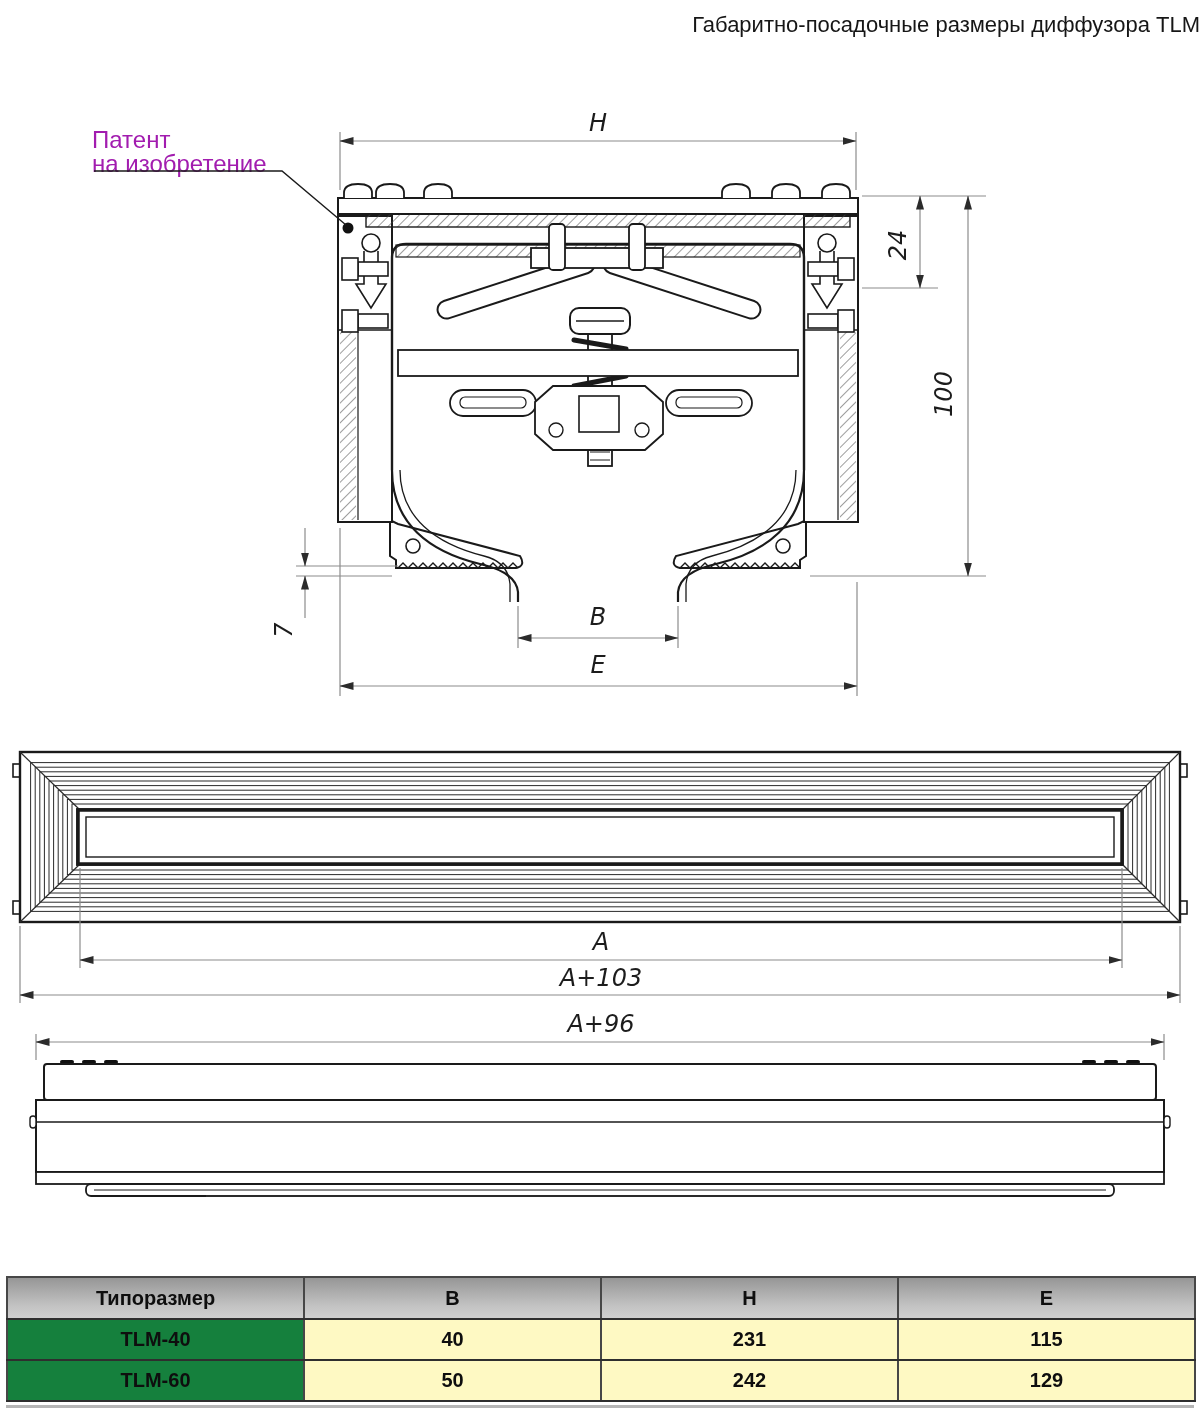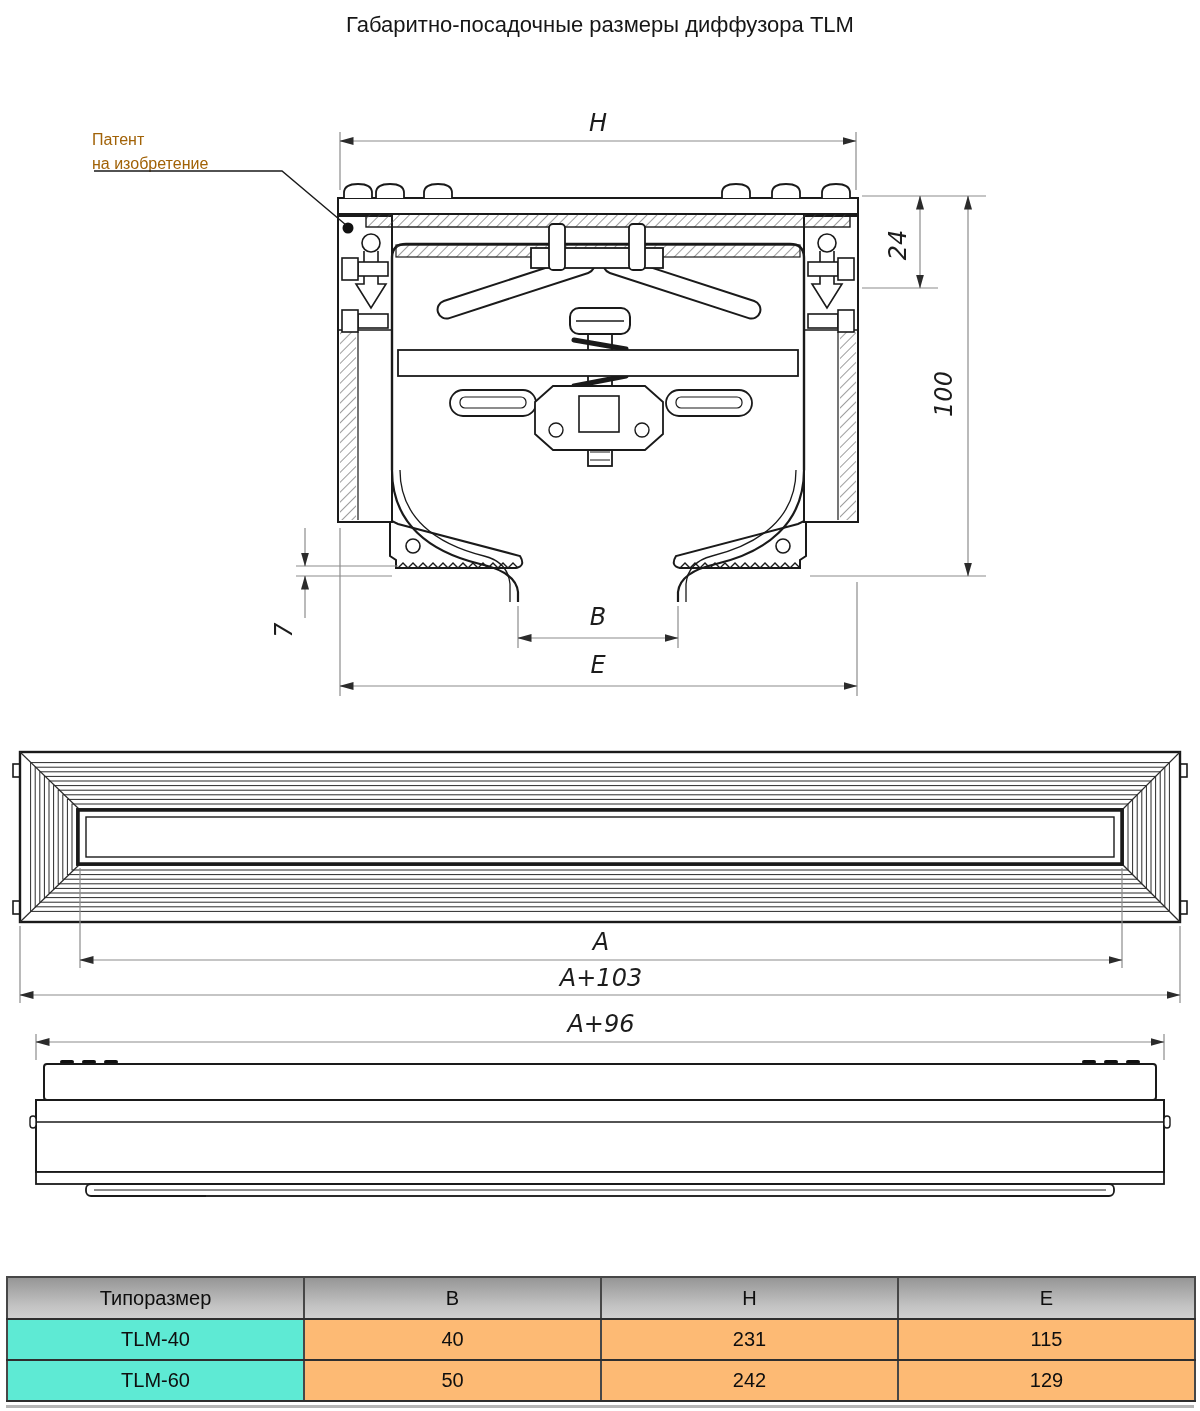--- a/index.html
+++ b/index.html
@@ -1,28 +1,28 @@
 <!DOCTYPE html>
 <html><head>
 <meta charset="utf-8">
 <style>
   html,body{margin:0;padding:0;background:#ffffff;}
   body{width:1200px;height:1411px;position:relative;font-family:"Liberation Sans",sans-serif;color:#111;}
-  .title{position:absolute;top:10px;left:0;width:1200px;text-align:center;font-size:22px;line-height:29px;color:#161616;}
-  .patent{position:absolute;top:128px;left:92px;font-size:16px;line-height:24px;color:#a16207;}
+  .title{position:absolute;top:10px;left:0;width:1200px;text-align:right;font-size:22px;line-height:29px;color:#161616;}
+  .patent{position:absolute;top:128px;left:92px;font-size:24px;line-height:24px;color:#a21caf;}
   svg.draw{position:absolute;top:0;left:0;}
   .dimtxt{font-family:"DejaVu Sans",sans-serif;font-style:italic;font-size:24px;fill:#1c1c1c;}
   
   .size-table-wrap{position:absolute;top:1276px;left:6px;width:1188px;}
   table.size{border-collapse:collapse;width:1188px;table-layout:fixed;}
-  table.size th, table.size td{border:2px solid #474747;text-align:center;font-size:20px;font-weight:400;color:#0e0e0e;padding:0;}
+  table.size th, table.size td{border:2px solid #474747;text-align:center;font-size:20px;font-weight:700;color:#0e0e0e;padding:0;}
   table.size{border:2px solid #2e2e2e;}
   table.size th{height:40px;background:linear-gradient(180deg,#969696 0%,#c3c3c3 70%,#cfcfcf 100%);border-bottom:2px solid #2e2e2e;}
-  table.size td{height:39px;background:#fdba74;border-top:2px solid #2e2e2e;border-bottom:2px solid #2e2e2e;}
-  table.size td.first{background:#5eead4;margin-left:48px;}
+  table.size td{height:39px;background:#fef9c3;border-top:2px solid #2e2e2e;border-bottom:2px solid #2e2e2e;}
+  table.size td.first{background:#15803d;margin-left:48px;}
   .table-shadow{position:absolute;top:1405px;left:6px;width:1188px;height:3px;background:#b5b5b5;}
 </style>
 </head>
 <body>
 
 <div class="title">
   <div>Габаритно-посадочные размеры диффузора TLM</div>
 </div>
 
 <div class="patent">

